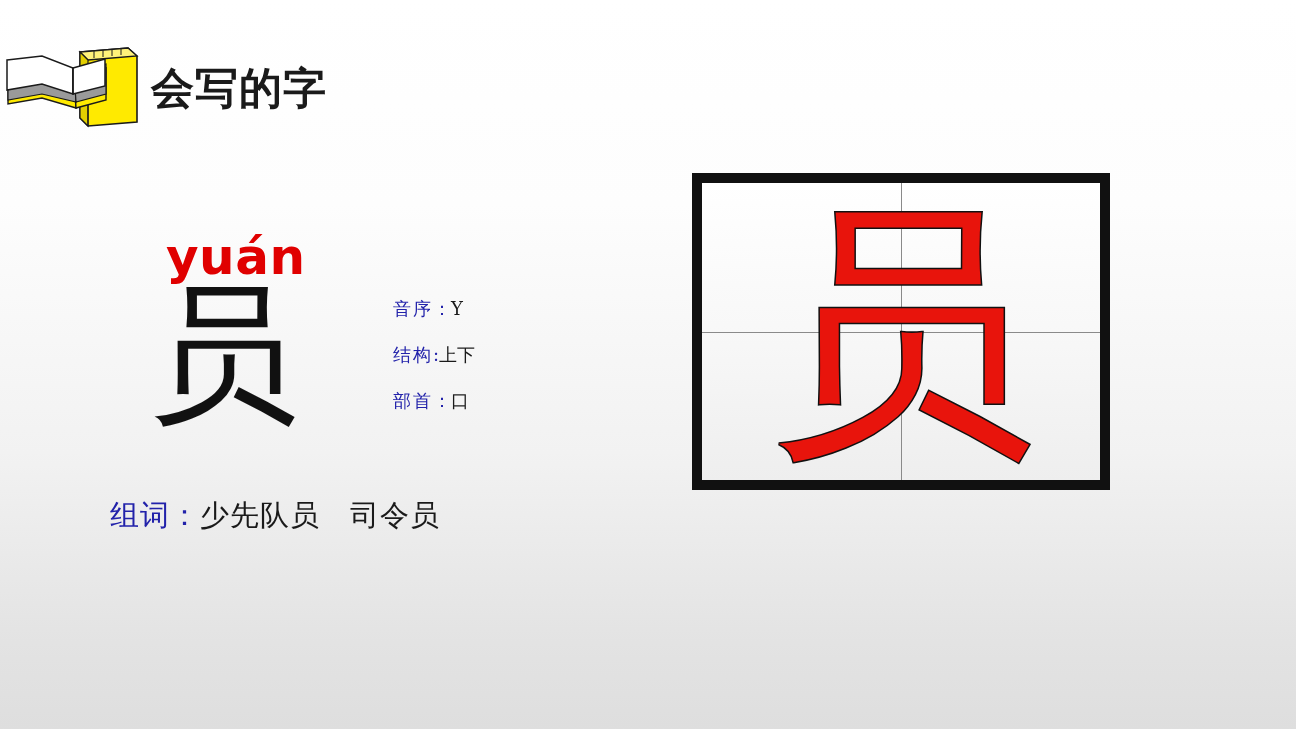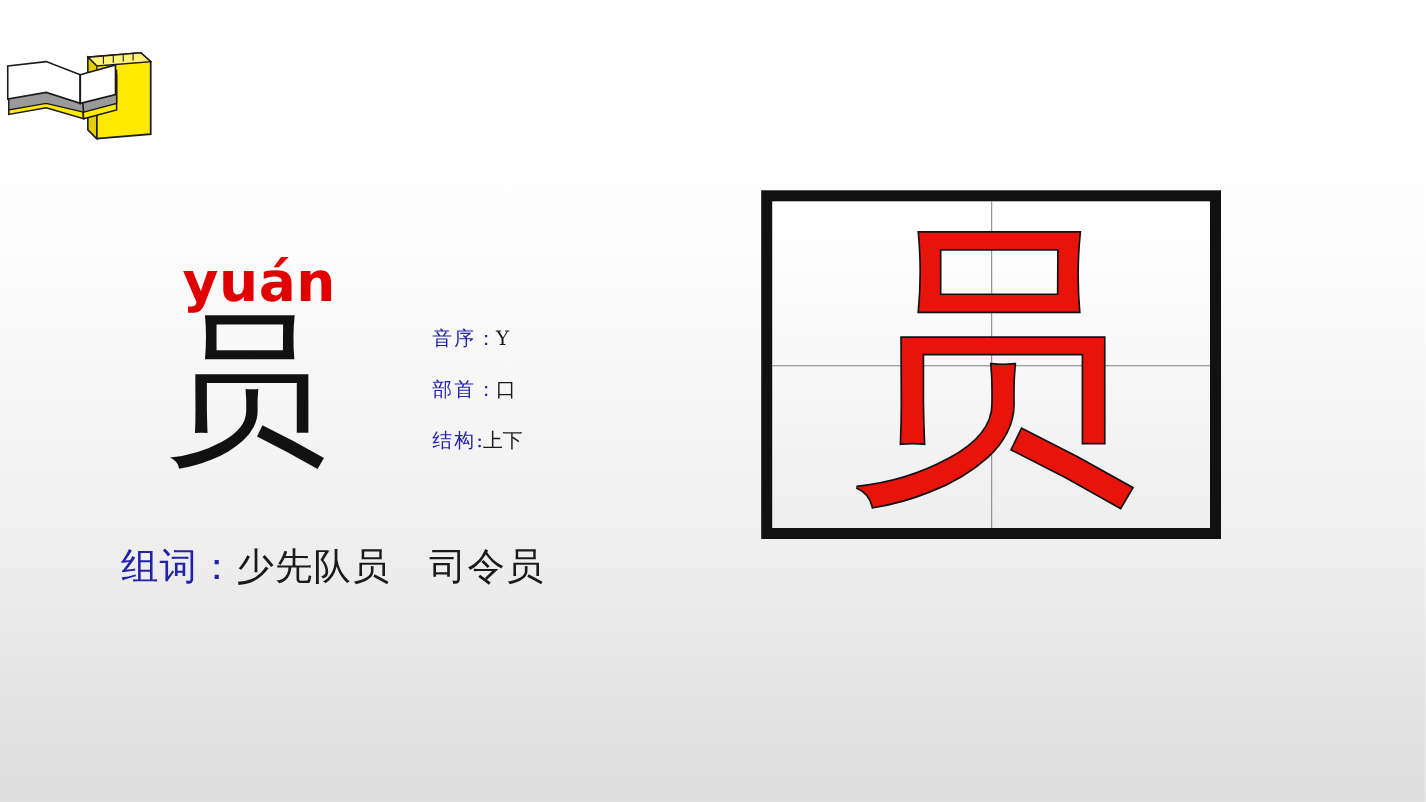--- a/index.html
+++ b/index.html
@@ -102,21 +102,21 @@
   .phrases {
     position: absolute;
     left: 110px;
     top: 492px;
     width: 560px;
   }
   .phrase-row {
     height: 46px;
     line-height: 46px;
     white-space: nowrap;
-    font-size: 34px;
+    font-size: 29px;
     font-family: "DejaVu Serif", "Liberation Serif", serif;
   }
   .phrase-label {
     color: #2222aa;
     letter-spacing: 1px;
   }
   .phrase-text {
     color: #1a1a1a;
     letter-spacing: 1px;
   }
@@ -214,34 +214,35 @@
         <path d="M68 32 L100 24 L100 56 L70 64 Z" fill="#ffea00" stroke="#1a1a1a" stroke-width="1.4"></path>
 
         <path d="M2 20 L36 16 L68 28 L70 58 L36 50 L2 56 Z" fill="#9a9a9a" stroke="#1a1a1a" stroke-width="1.2"></path>
         <path d="M68 28 L100 20 L100 50 L70 58 Z" fill="#9a9a9a" stroke="#1a1a1a" stroke-width="1.2"></path>
 
         <path d="M1 16 L36 12 L67 24 L67 50 L36 40 L1 46 Z" fill="#ffffff" stroke="#1a1a1a" stroke-width="1.5"></path>
         <path d="M67 24 L99 15 L99 42 L67 50 Z" fill="#ffffff" stroke="#1a1a1a" stroke-width="1.5"></path>
         <path d="M67 24 L67 50" stroke="#1a1a1a" stroke-width="1.3" fill="none"></path>
       </svg>
     </span>
+    <div class="title">会写的字</div>
   </div>
 
   <div class="pinyin">yuán</div>
   <div class="big-char">员</div>
 
   <div class="meta">
     <div class="meta-row">
       <span class="meta-label">音序</span><span class="meta-colon">：</span><span class="meta-value">Y</span>
     </div>
     <div class="meta-row">
+      <span class="meta-label">结构</span><span class="meta-colon">:</span><span class="meta-value">上下</span>
+    </div>
+    <div class="meta-row">
       <span class="meta-label">部首</span><span class="meta-colon">：</span><span class="meta-value">口</span>
-    </div>
-    <div class="meta-row">
-      <span class="meta-label">结构</span><span class="meta-colon">:</span><span class="meta-value">上下</span>
     </div>
   </div>
 
   <div class="phrases">
     <div class="phrase-row">
       <span class="phrase-label">组词：</span><span class="phrase-text">少先队员　司令员</span>
     </div>
   </div>
 
   <div class="grid-box">

